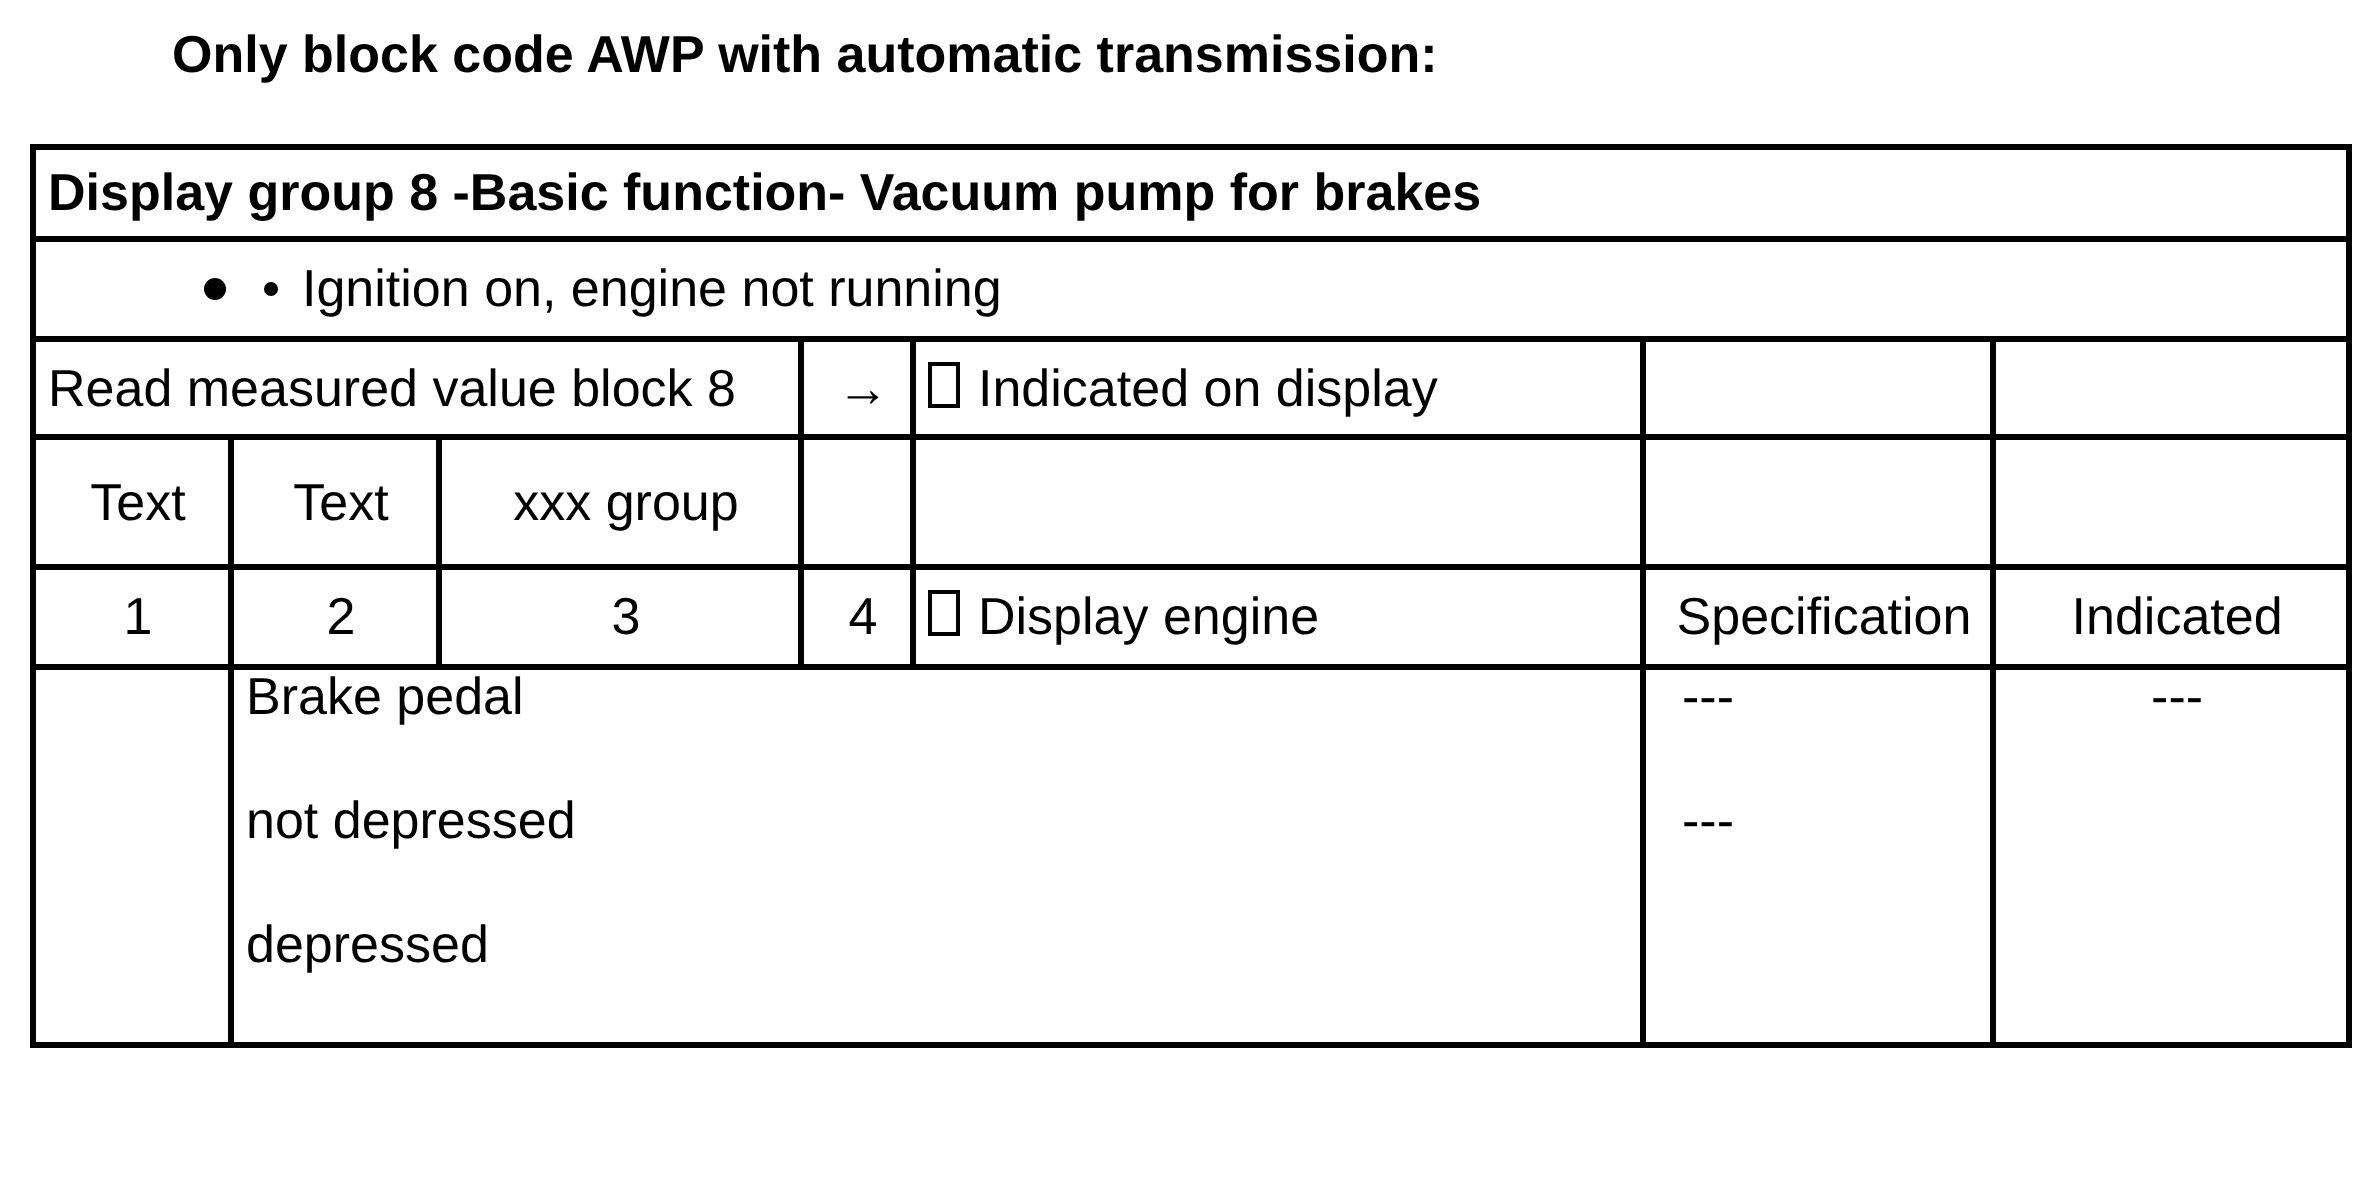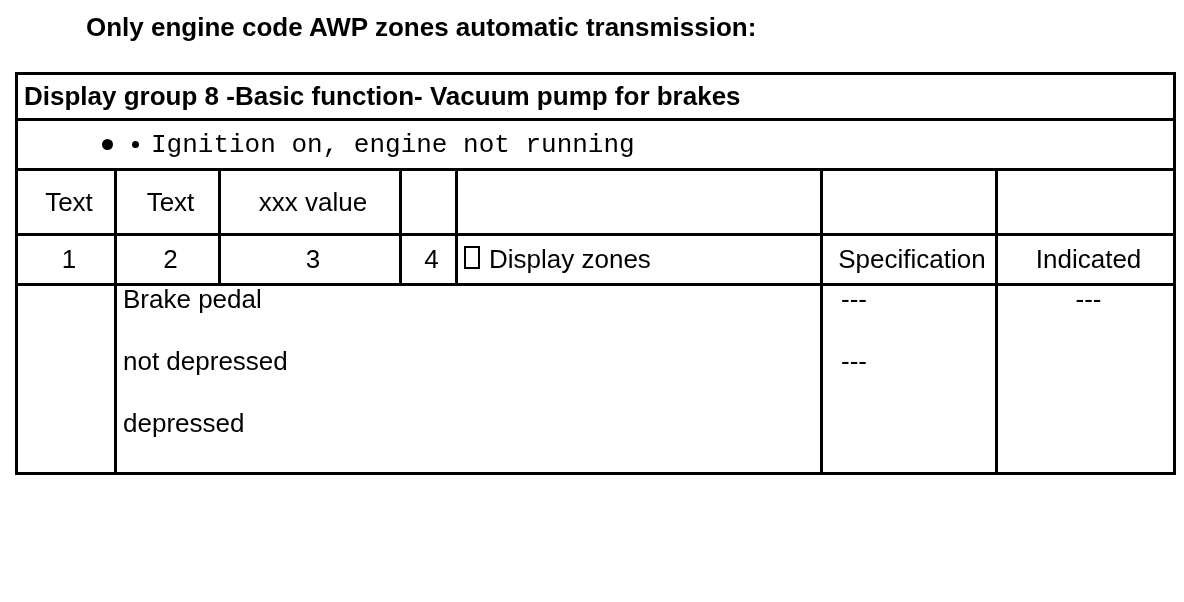--- a/index.html
+++ b/index.html
@@ -31,21 +31,21 @@
     table-layout: fixed;
   }
   table.spec-table td {
     border: 3px solid #000000;
     font-size: 26px;
     padding: 0 0 0 6px;
     overflow: hidden;
     white-space: nowrap;
   }
   tr.r1 { height: 46px; }
-  tr.r2 { height: 50px; font-family: Liberation Mono, monospace; }
+  tr.r2 { height: 50px; }
   tr.r3 { height: 49px; }
   tr.r4 { height: 65px; }
   tr.r5 { height: 50px; }
   tr.r6 { height: 50px; }
   tr.r7 { height: 50px; }
   tr.r8 { height: 176px; }
   td.bold { font-weight: bold; padding-left: 8px; }
   td.center { text-align: center; padding-left: 0; }
   td.top { vertical-align: top; padding-top: 6px; }
   .bullet-wrap { padding-left: 78px; display: flex; align-items: center; }
@@ -71,21 +71,21 @@
     transform: translateY(1px);
   }
   .arrow { font-size: 28px; }
   .line-block { height: 62px; line-height: 27px; }
   .pad12 { padding-left: 12px; }
   .pad5 { padding-left: 5px; }
 </style>
 </head>
 <body>
 
-<div class="page-title">Only engine code AWP zones automatic transmission:</div>
+<div class="page-title">Only block code AWP with automatic transmission:</div>
 
 <table class="spec-table">
   <colgroup>
     <col style="width:99px">
     <col style="width:104px">
     <col style="width:181px">
     <col style="width:56px">
     <col style="width:365px">
     <col style="width:175px">
     <col style="width:178px">
@@ -99,38 +99,47 @@
   <tr class="r2">
     <td colspan="7">
       <span class="bullet-wrap">
         <span class="bullet-lg"></span>
         <span class="bullet-sm"></span>
         <span>Ignition on, engine not running</span>
       </span>
     </td>
   </tr>
 
+  <tr class="r3">
+    <td colspan="3">Read measured value block 8</td>
+    <td class="center arrow">→</td>
+    <td>
+      <span class="box-glyph"></span><span>Indicated on display</span>
+    </td>
+    <td></td>
+    <td></td>
+  </tr>
 
   <tr class="r4">
     <td class="center">Text</td>
     <td class="center">Text</td>
-    <td class="center">xxx value</td>
+    <td class="center">xxx group</td>
     <td></td>
     <td></td>
     <td></td>
     <td></td>
   </tr>
 
   <tr class="r5">
     <td class="center">1</td>
     <td class="center">2</td>
     <td class="center">3</td>
     <td class="center">4</td>
     <td>
-      <span class="box-glyph"></span><span>Display zones</span>
+      <span class="box-glyph"></span><span>Display engine</span>
     </td>
     <td class="center">Specification</td>
     <td class="center">Indicated</td>
   </tr>
 
 
 
   <tr class="r8">
     <td></td>
     <td colspan="4" class="top pad12">

